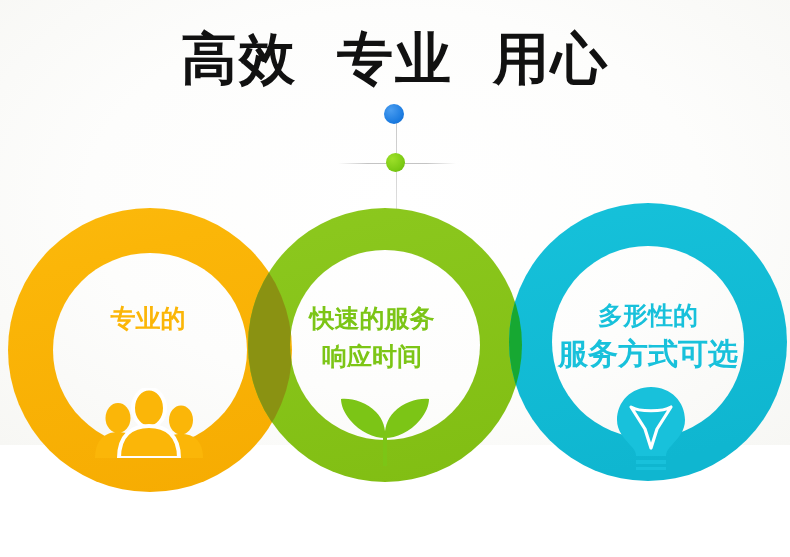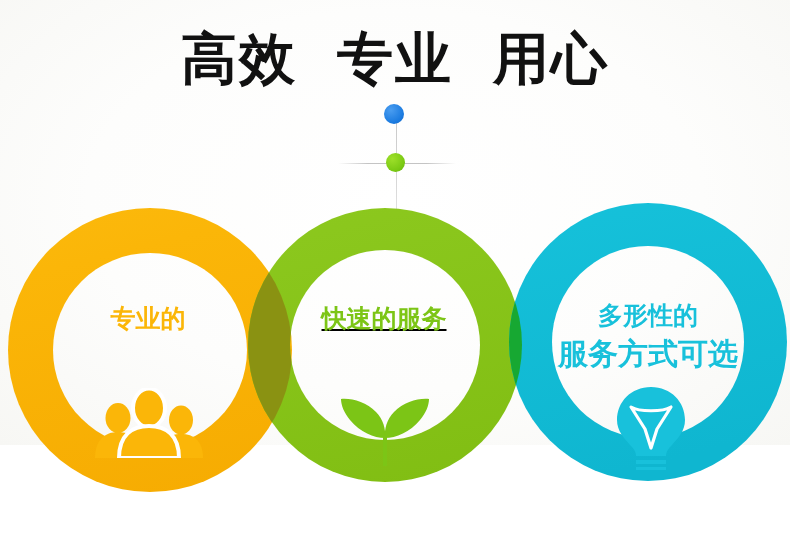--- a/index.html
+++ b/index.html
@@ -42,21 +42,21 @@
   .cell .line{
     font-weight:bold;
     white-space:nowrap;
     font-family:"DejaVu Sans","Liberation Sans",sans-serif;
   }
 
   #cell1{left:48px;top:300px;width:200px;}
   #cell1 .line{font-size:25px;line-height:38px;color:#FBB608;
     text-shadow:0 1px 0 rgba(255,255,255,.75);}
 
-  #cell2{left:284px;top:300px;width:200px;text-decoration:underline;}
+  #cell2{left:272px;top:300px;width:200px;}
   #cell2 .line{font-size:25px;line-height:38px;color:#7CC516;
     text-shadow:0 1px 0 rgba(255,255,255,.75);}
 
   #cell3{left:540px;top:297px;width:216px;}
   #cell3 .line{font-size:25px;line-height:38px;color:#18C1DB;
     text-shadow:0 1px 0 rgba(255,255,255,.75);font-family:Liberation Serif, serif;}
   #cell3 .line.big{font-size:30px;}
 
   .icon-holder{position:absolute;}
   #icon1{left:92px;top:388px;width:115px;height:70px;}
@@ -144,20 +144,21 @@
         <path d="M67 70 C67 53 76 46 89 46 C102 46 111 53 111 70 Z"></path>
 
         <ellipse cx="57" cy="20" rx="16" ry="19.5" stroke="#ffffff" stroke-width="4"></ellipse>
         <path d="M27 70 C27 47 40 38 57 38 C74 38 87 47 87 70 Z" stroke="#ffffff" stroke-width="4"></path>
       </g>
     </svg>
   </div>
 
   <div class="cell" id="cell2">
     <div class="line">快速的服务</div>
+    <div class="line">响应时间</div>
   </div>
   <div class="icon-holder" id="icon2">
     <svg viewBox="0 0 110 80" width="110" height="80">
       <g fill="#7CC516">
         <path d="M55 52 C44 52 30 46 20 34 C14 27 11 19 11 13 C22 12 36 16 46 26 C53 33 56 43 55 52 Z"></path>
         <path d="M55 52 C66 52 80 46 90 34 C96 27 99 19 99 13 C88 12 74 16 64 26 C57 33 54 43 55 52 Z"></path>
         <rect x="53" y="50" width="4" height="30"></rect>
       </g>
     </svg>
   </div>

